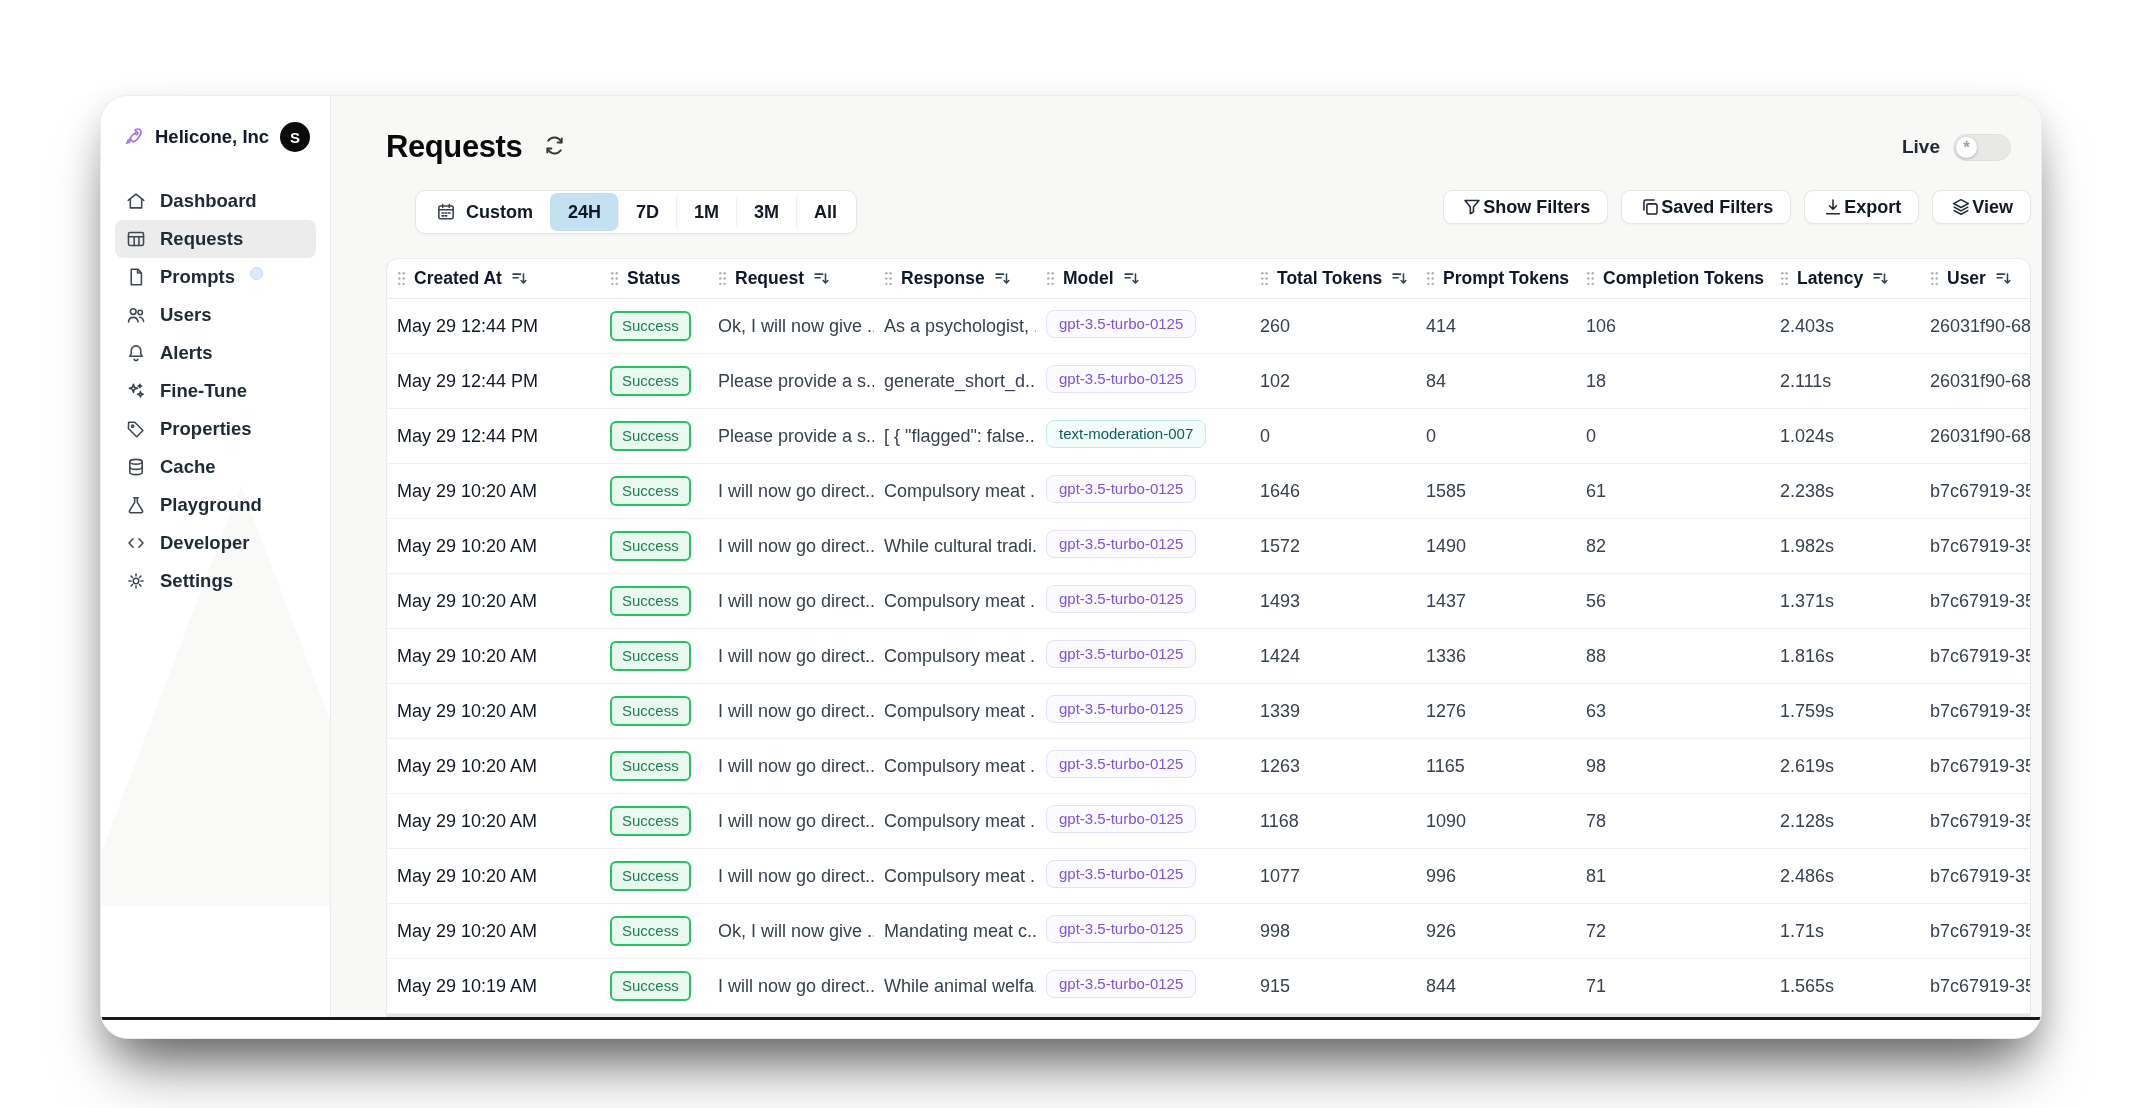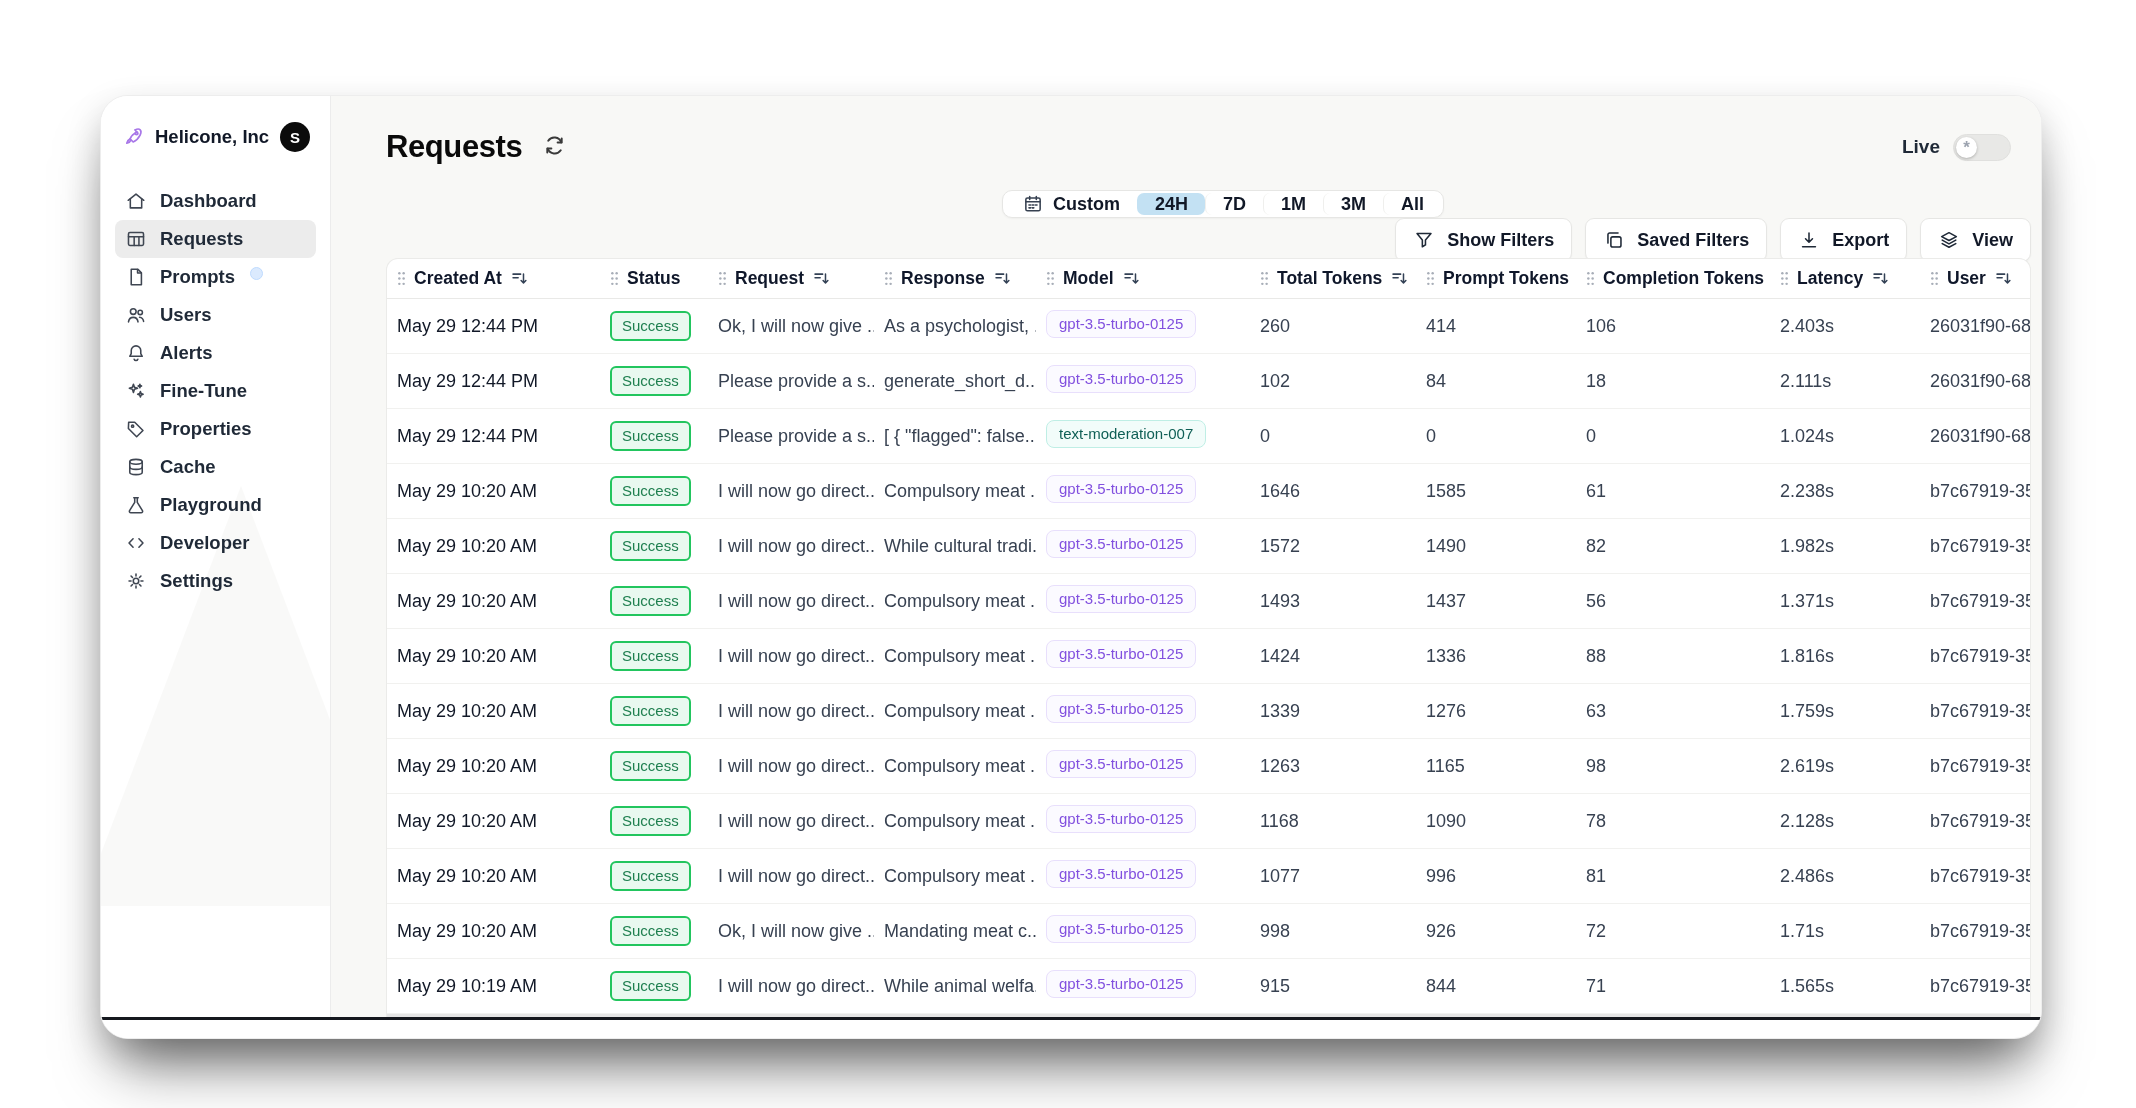--- a/index.html
+++ b/index.html
@@ -32,30 +32,30 @@
   .main { position:relative; flex:1; background:#f8f8f6; padding-top:28px; display:flex; flex-direction:column; min-width:0; }
   .title-row { display:flex; align-items:center; height:46px; padding:0 30px 0 55px; }
   .page-title { font-size:31px; font-weight:700; color:#0a0a0a; letter-spacing:-0.4px; }
   .refresh-btn { margin-left:20px; width:30px; height:30px; border:none; background:transparent; color:#3a3a3a; cursor:pointer; display:flex; align-items:center; }
   .refresh-btn svg { width:25px; height:25px; }
   .live-wrap { margin-left:auto; display:flex; align-items:center; gap:13px; }
   .live-label { font-size:19px; font-weight:600; color:#1f2937; }
   .toggle { position:relative; width:58px; height:27px; border-radius:14px; background:#e8e8e6; border:1px solid #e0e0de; cursor:pointer; }
   .toggle-knob { position:absolute; left:2px; top:2px; width:21px; height:21px; border-radius:50%; background:#fff; box-shadow:0 1px 3px rgba(0,0,0,.25); display:flex; align-items:center; justify-content:center; color:#9ca3af; font-size:17px; font-weight:700; line-height:1; }
 
-  .toolbar { display:flex; align-items:center; margin:20px 10px 0 84px; height:46px;flex-direction:column; }
+  .toolbar { display:flex; margin:20px 10px 0 84px; height:46px; }
   .time-group { display:flex; align-items:stretch; background:#fff; border:1px solid #e6e6e4; border-radius:10px; padding:2px; height:44px; box-shadow:0 1px 2px rgba(0,0,0,.04); }
   .time-btn { display:flex; align-items:center; gap:9px; padding:0 17px; border:none; background:#fff; font-family:inherit; font-size:18px; font-weight:600; color:#111827; cursor:pointer; border-radius:7px; border-left:1px solid #efefed; }
   .time-btn:first-child { border-left:none; }
   .time-btn.active { background:#c3e1f3; border-left-color:transparent; }
   .time-btn .ticon { width:22px; height:22px; color:#374151; display:flex; }
   .time-btn svg { width:22px; height:22px; }
 
   .actions { margin-left:auto; display:flex; gap:13px; }
-  .action-btn { display:flex; align-items:center; gap:12px; height:44px; padding:6px 17px; background:#fff; border:1px solid #e6e6e4; border-radius:9px; font-family:inherit; font-size:18px; font-weight:600; color:#111827; cursor:pointer; box-shadow:0 1px 2px rgba(0,0,0,.04); white-space:nowrap; }
+  .action-btn { display:flex; align-items:center; gap:0; height:34px; padding:6px 17px; background:#fff; border:1px solid #e6e6e4; border-radius:9px; font-family:inherit; font-size:18px; font-weight:600; color:#111827; cursor:pointer; box-shadow:0 1px 2px rgba(0,0,0,.04); white-space:nowrap; }
   .action-btn .aicon { width:22px; height:22px; color:#1f2937; display:flex; }
   .action-btn svg { width:22px; height:22px; }
   .action-suffix { font-size:15px; font-weight:400; color:#6b7280; }
 
   
   .table-wrap { flex:1; margin:22px 10px 0 55px; background:#e5e5e5; border:1px solid #ebebe9; border-bottom:none; border-radius:12px 12px 0 0; overflow:hidden; min-height:0;
     --cols:213px 108px 166px 162px 214px 166px 160px 194px 150px minmax(0,1fr); }
   .thead { display:grid; grid-template-columns:var(--cols); height:40px; align-items:center; border-bottom:1px solid #e9e9e7; background:#fff; }
   .th { display:flex; align-items:center; gap:8px; padding-left:10px; font-size:17.5px; font-weight:700; color:#0f172a; white-space:nowrap; overflow:hidden; cursor:pointer; }
   .drag svg { width:9px; height:15px; display:block; fill:#a8aeb8; }

